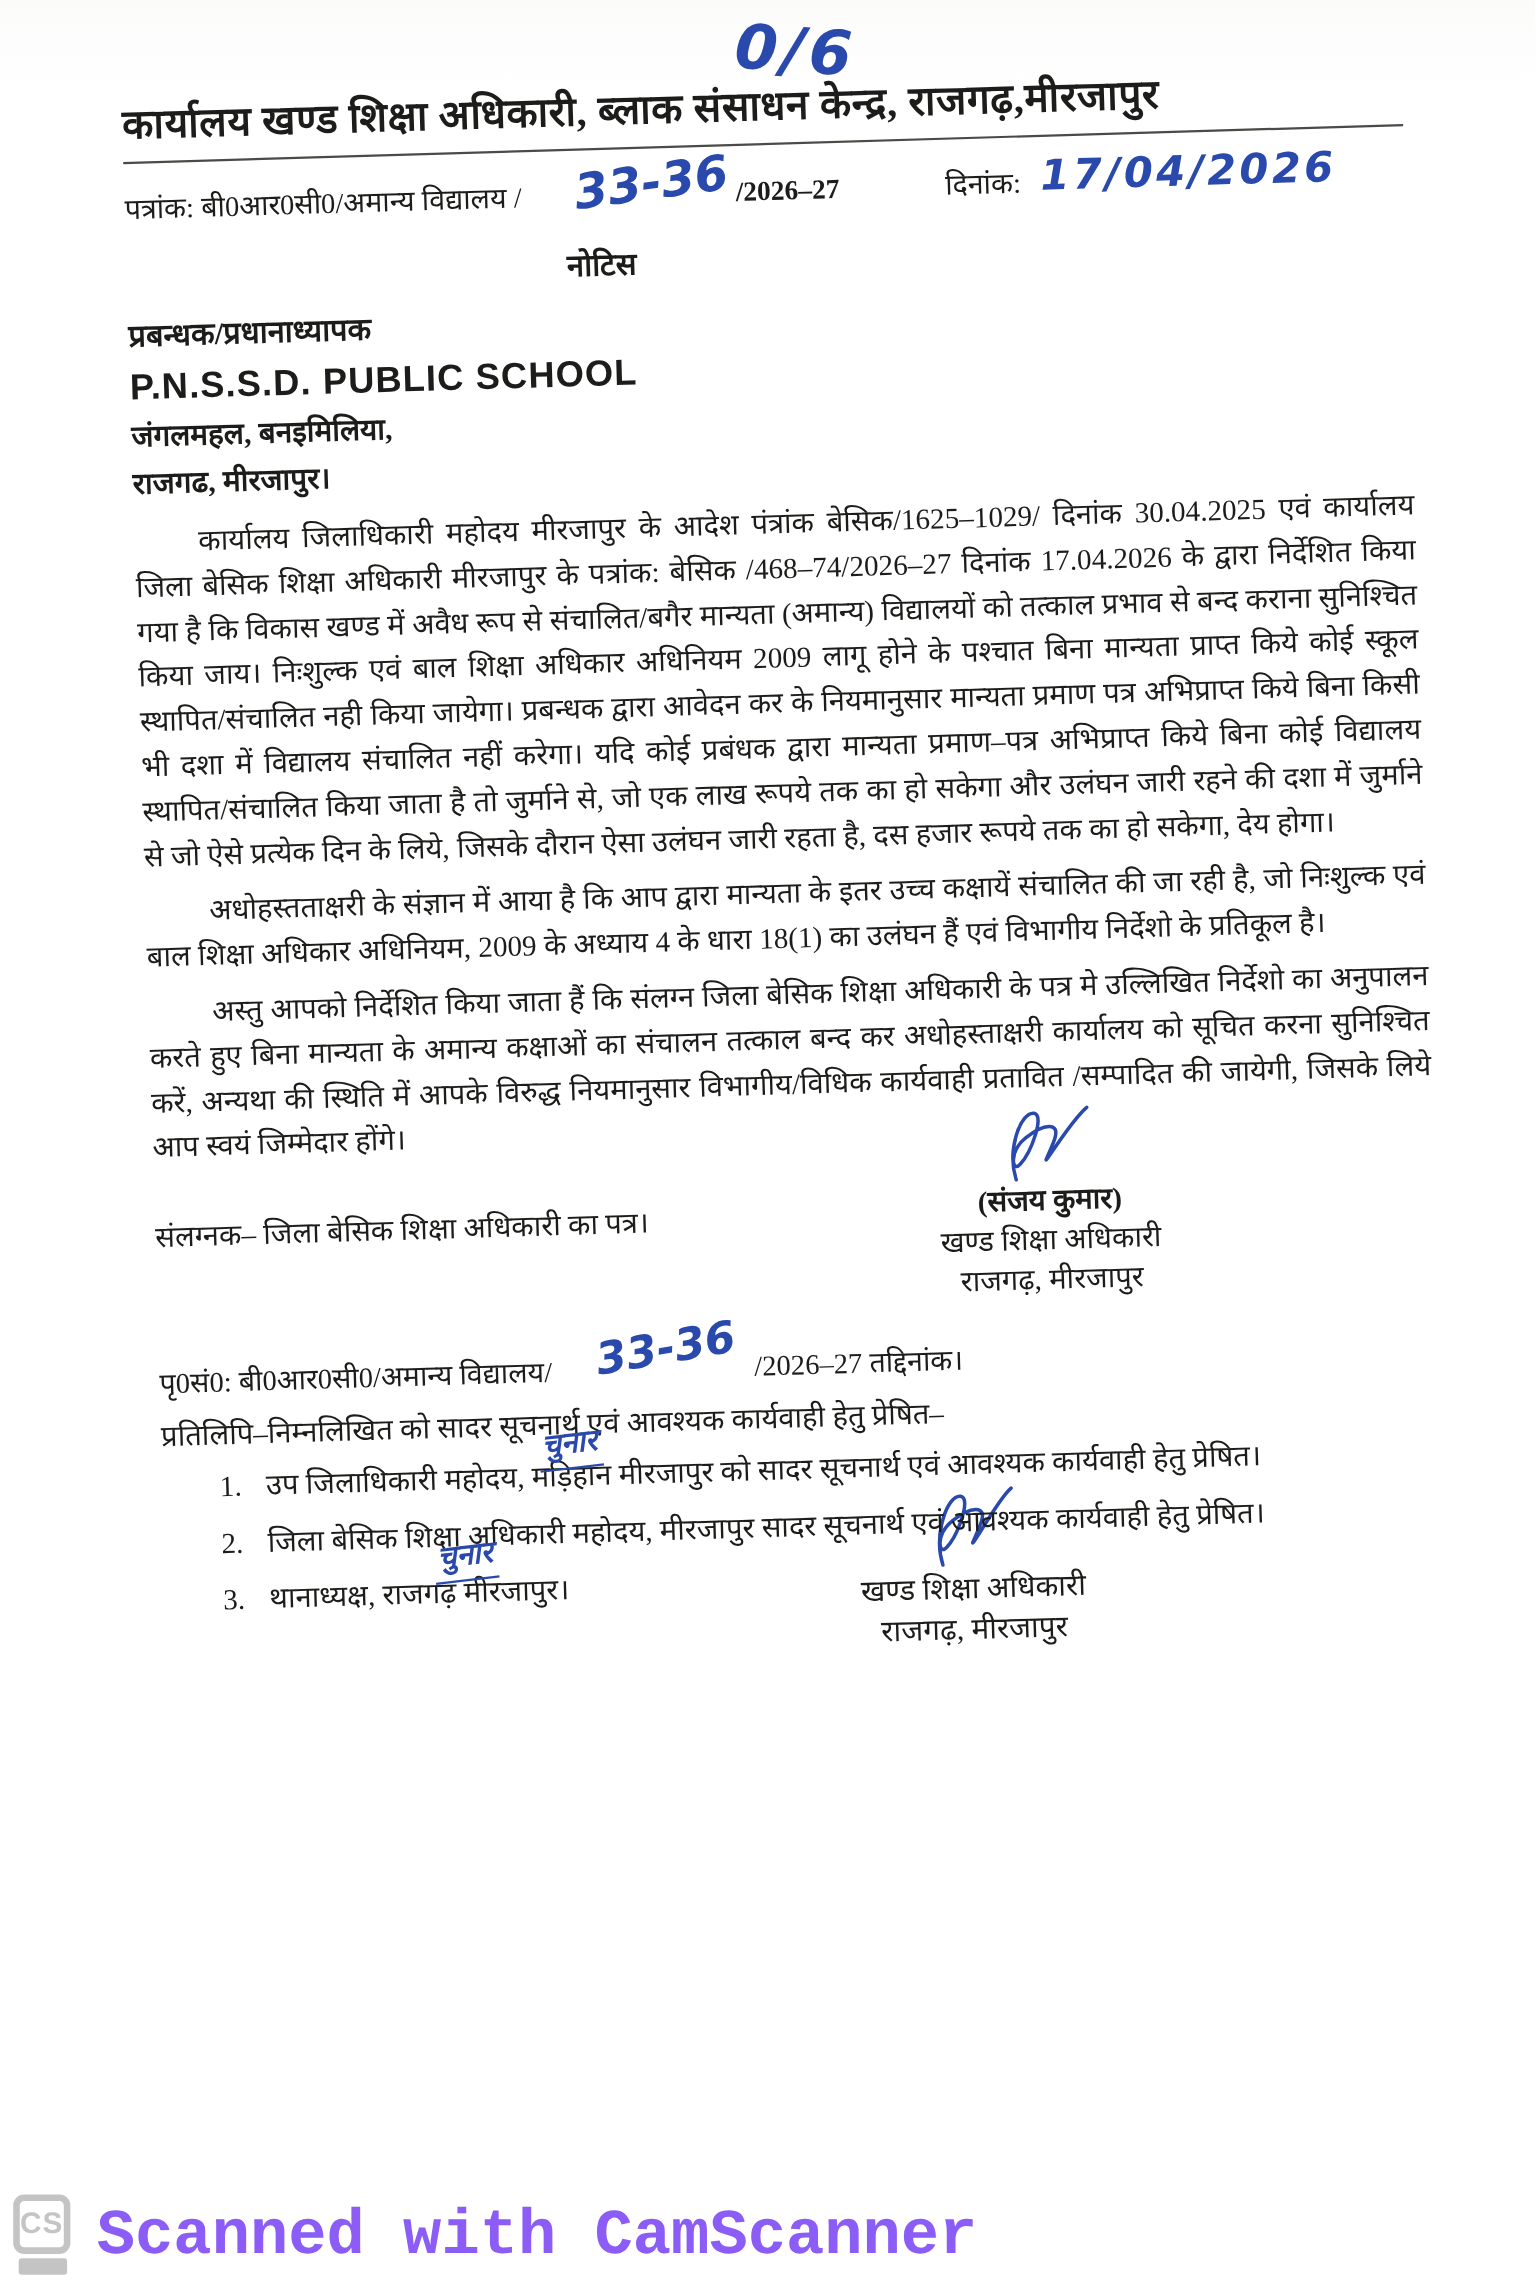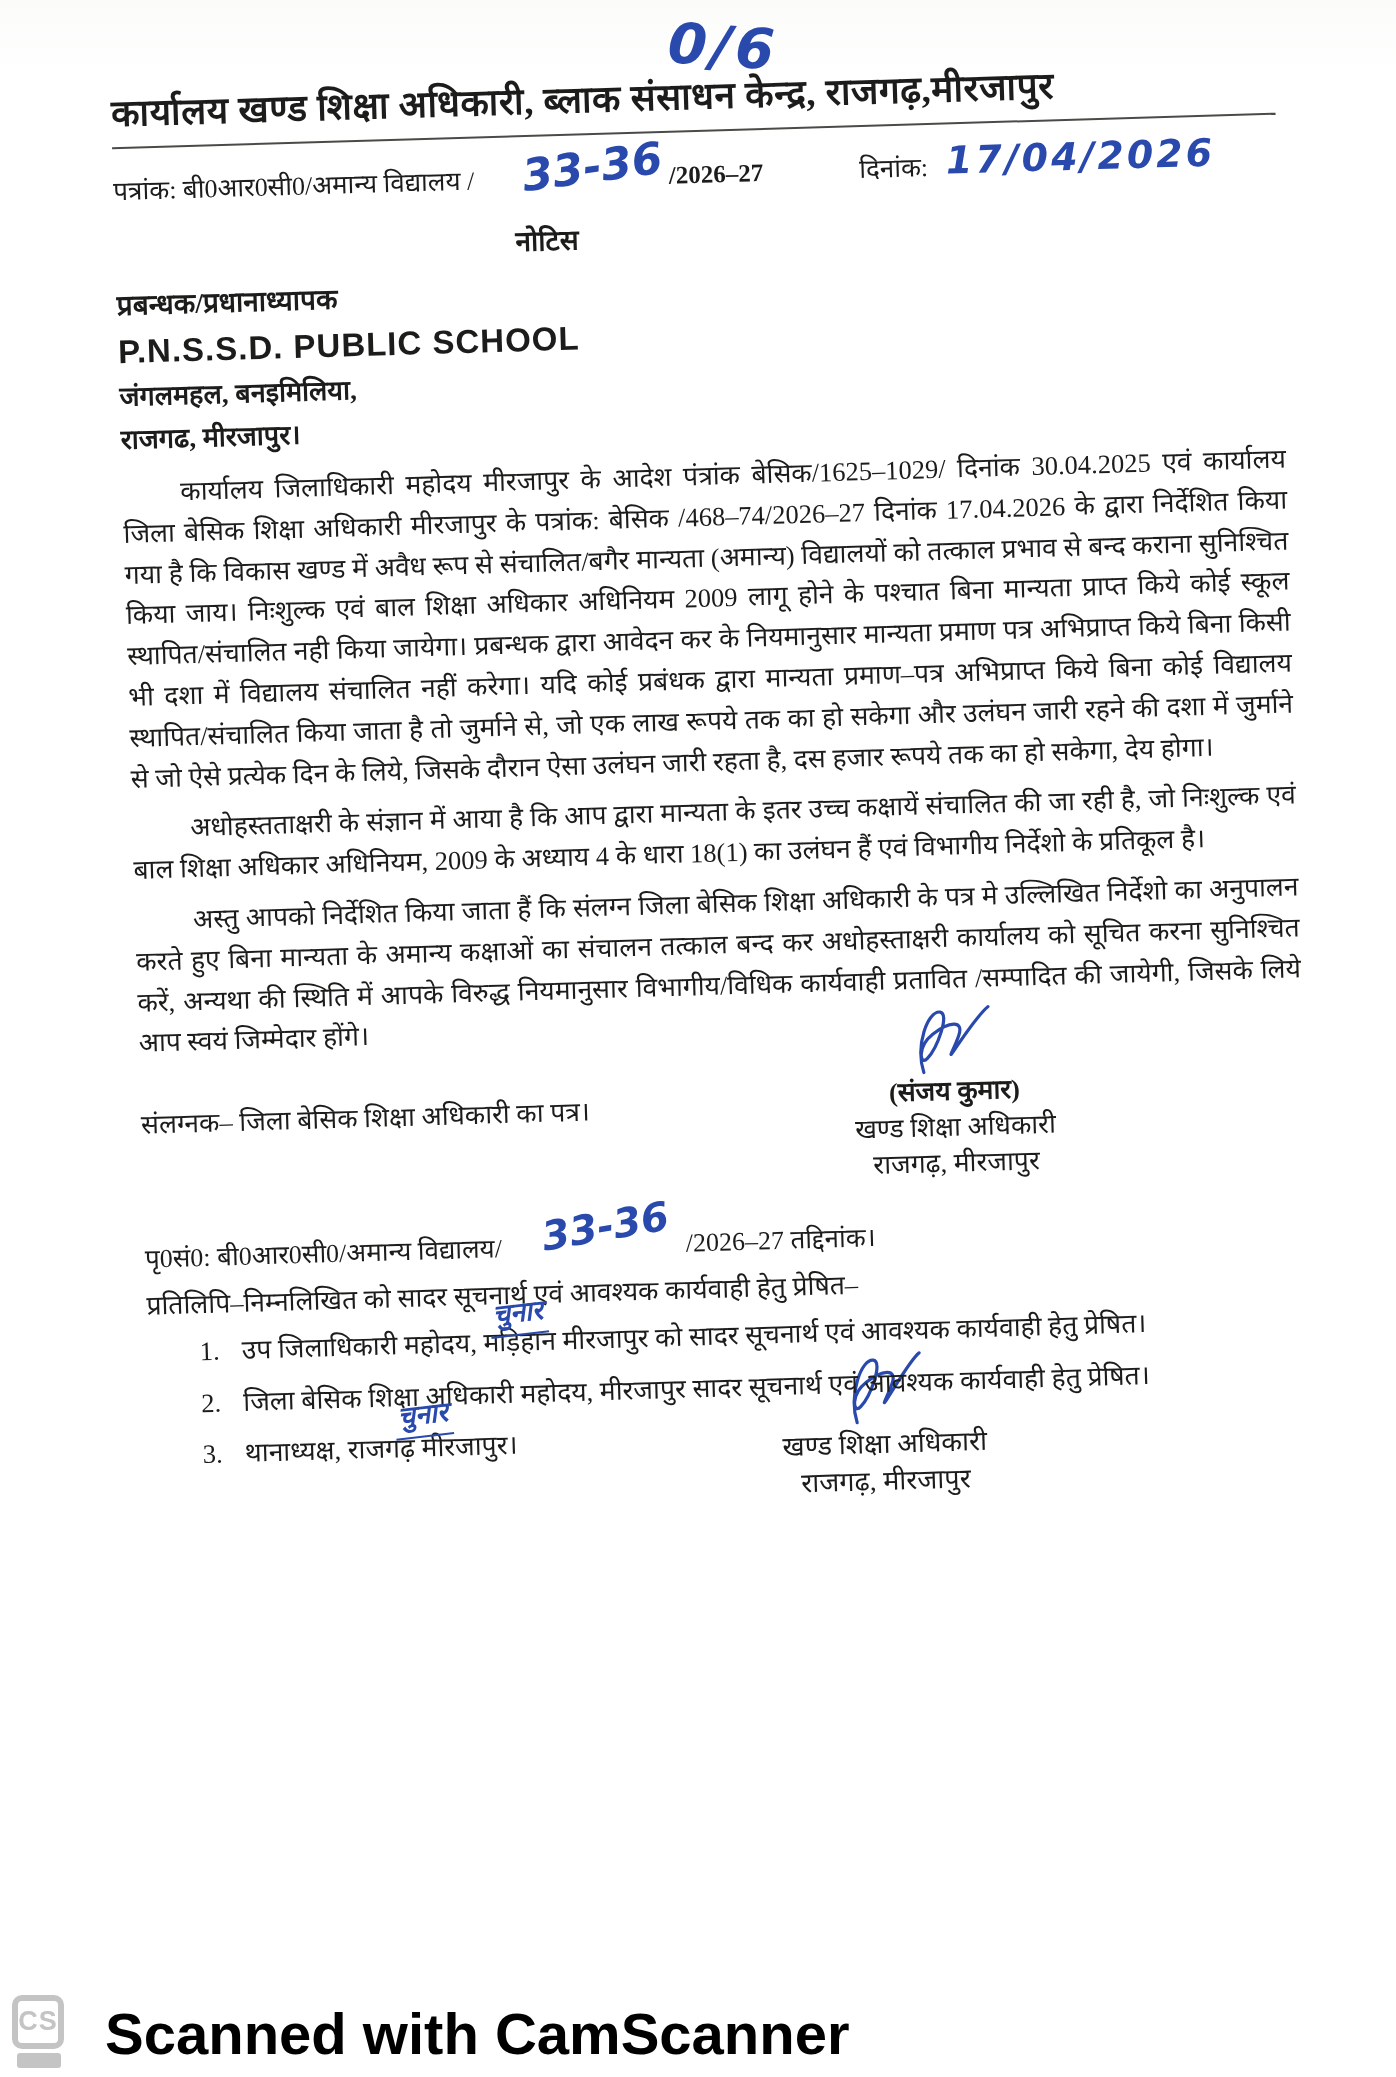--- a/index.html
+++ b/index.html
@@ -102,23 +102,23 @@
   }
   .cs-icon { width:54px; margin-left:12px; margin-top:-4px; }
   .cs-box {
     width:52px; height:54px; border:6px solid #c4c4c4; border-radius:10px;
     display:flex; align-items:center; justify-content:center;
     font-family:"Liberation Sans","DejaVu Sans",sans-serif;
     font-weight:700; font-size:27px; color:#c4c4c4; letter-spacing:1px;
   }
   .cs-base { width:44px; height:15px; background:#c4c4c4; border-radius:3px; margin:4px auto 0 auto; }
   .footer-text {
-    font-family:Liberation Sans, sans-serif;
-    font-size:58px; font-weight:700; color:#000000;
-    margin-left:39px; letter-spacing:0px; white-space:nowrap;
+    font-family:Liberation Mono, monospace;
+    font-size:58px; font-weight:700; color:#8b5cf6;
+    margin-left:22px; letter-spacing:0px; white-space:nowrap;
   }
 </style>
 </head>
 <body>
 
 <div class="sheet">
 
   <div class="top-note ink">0/6</div>
 
   <div class="letter">

